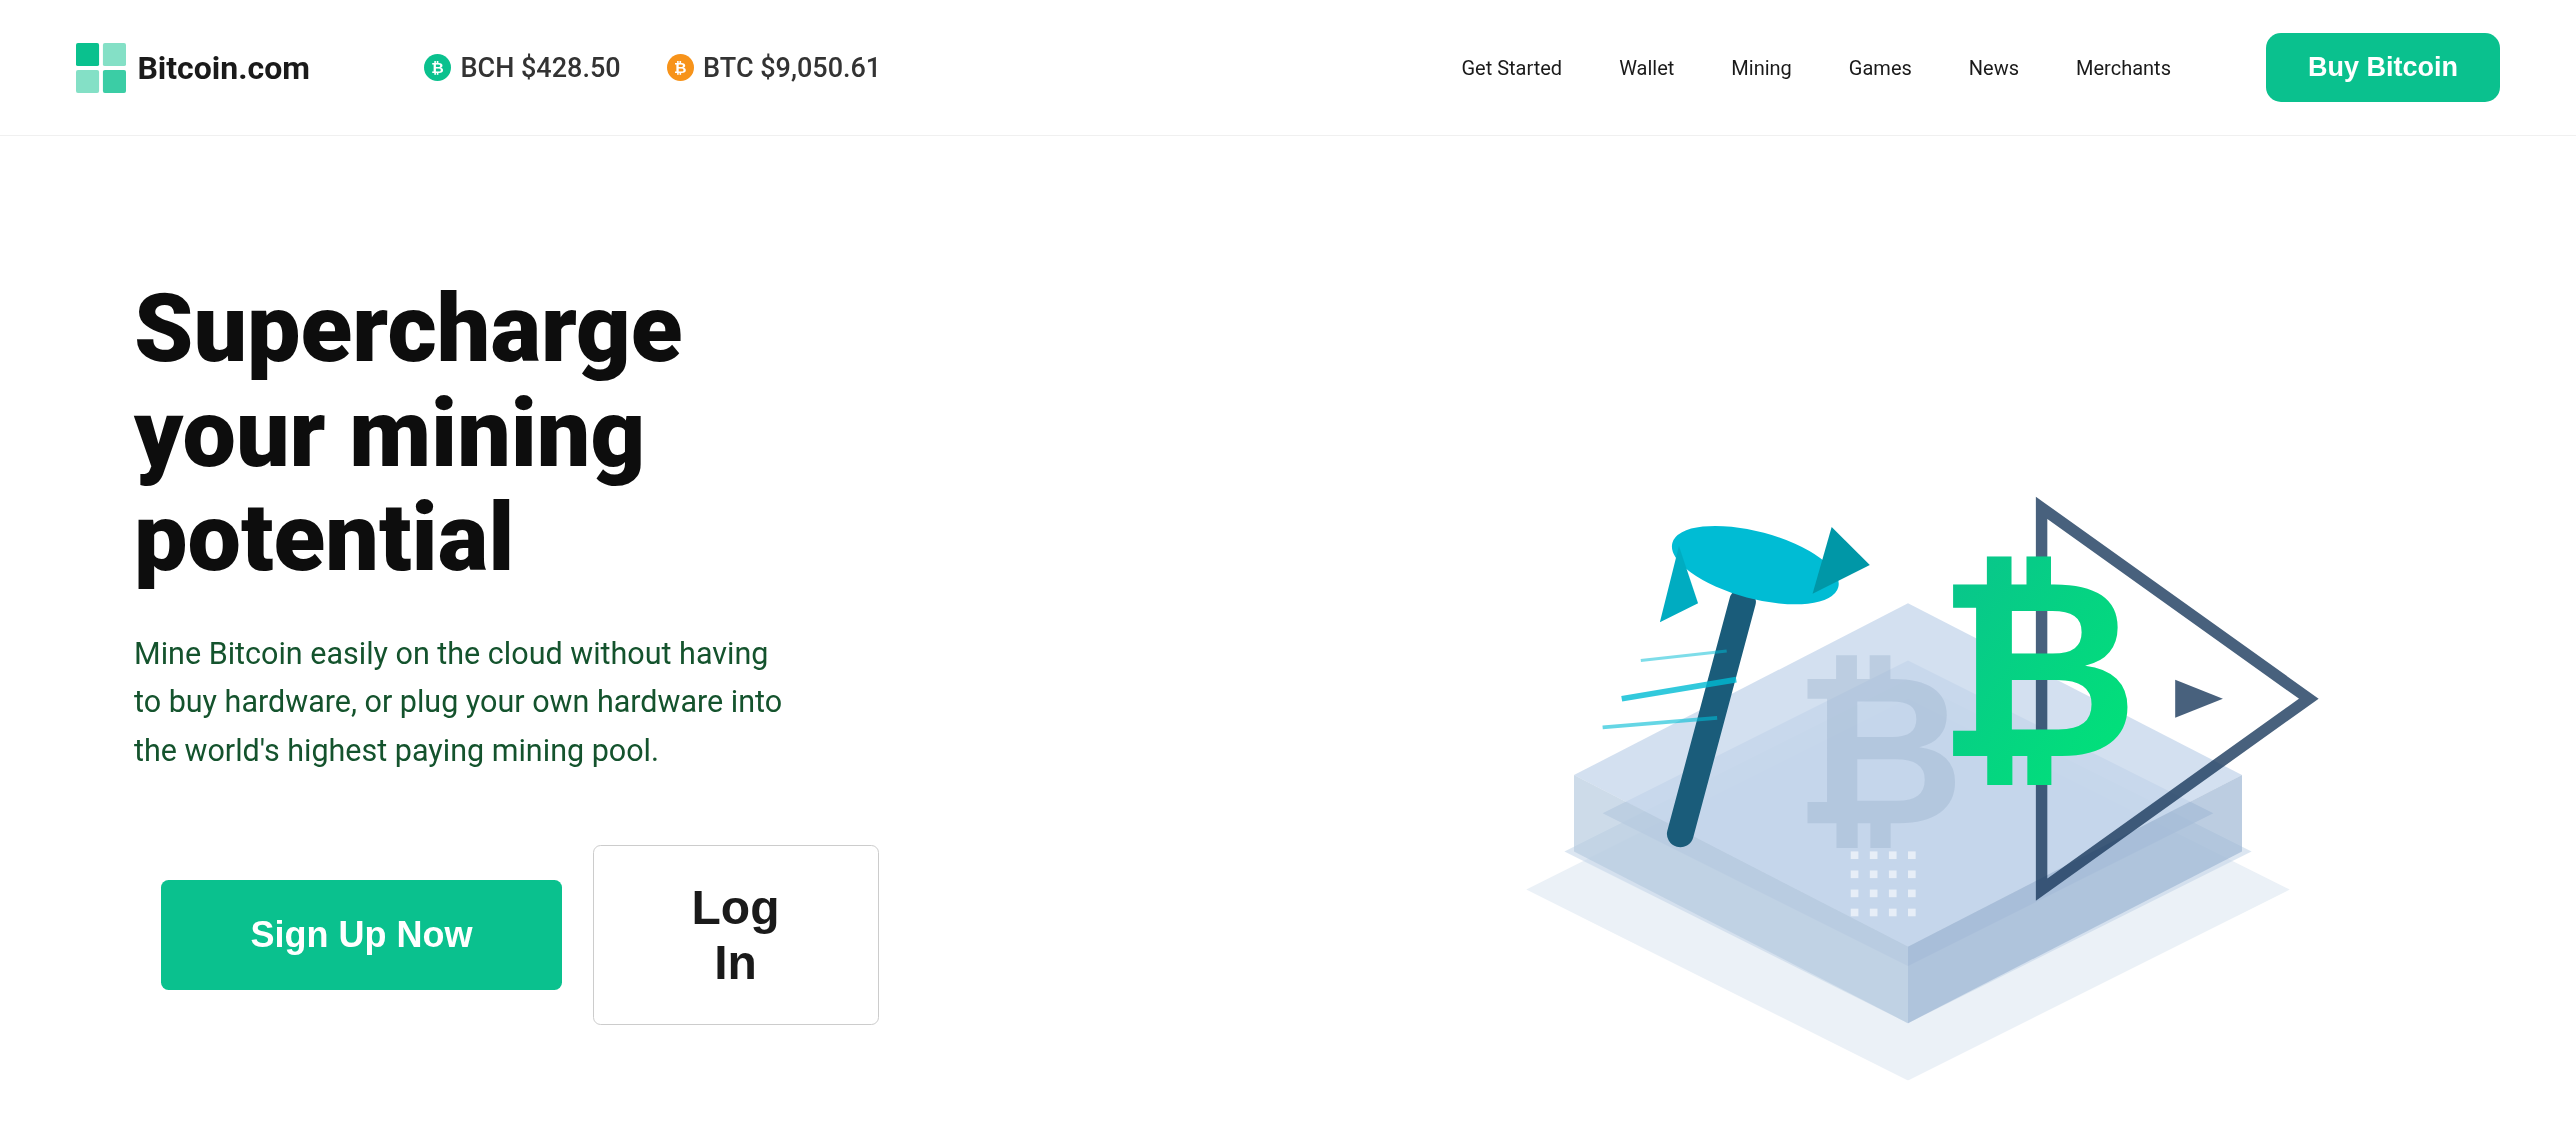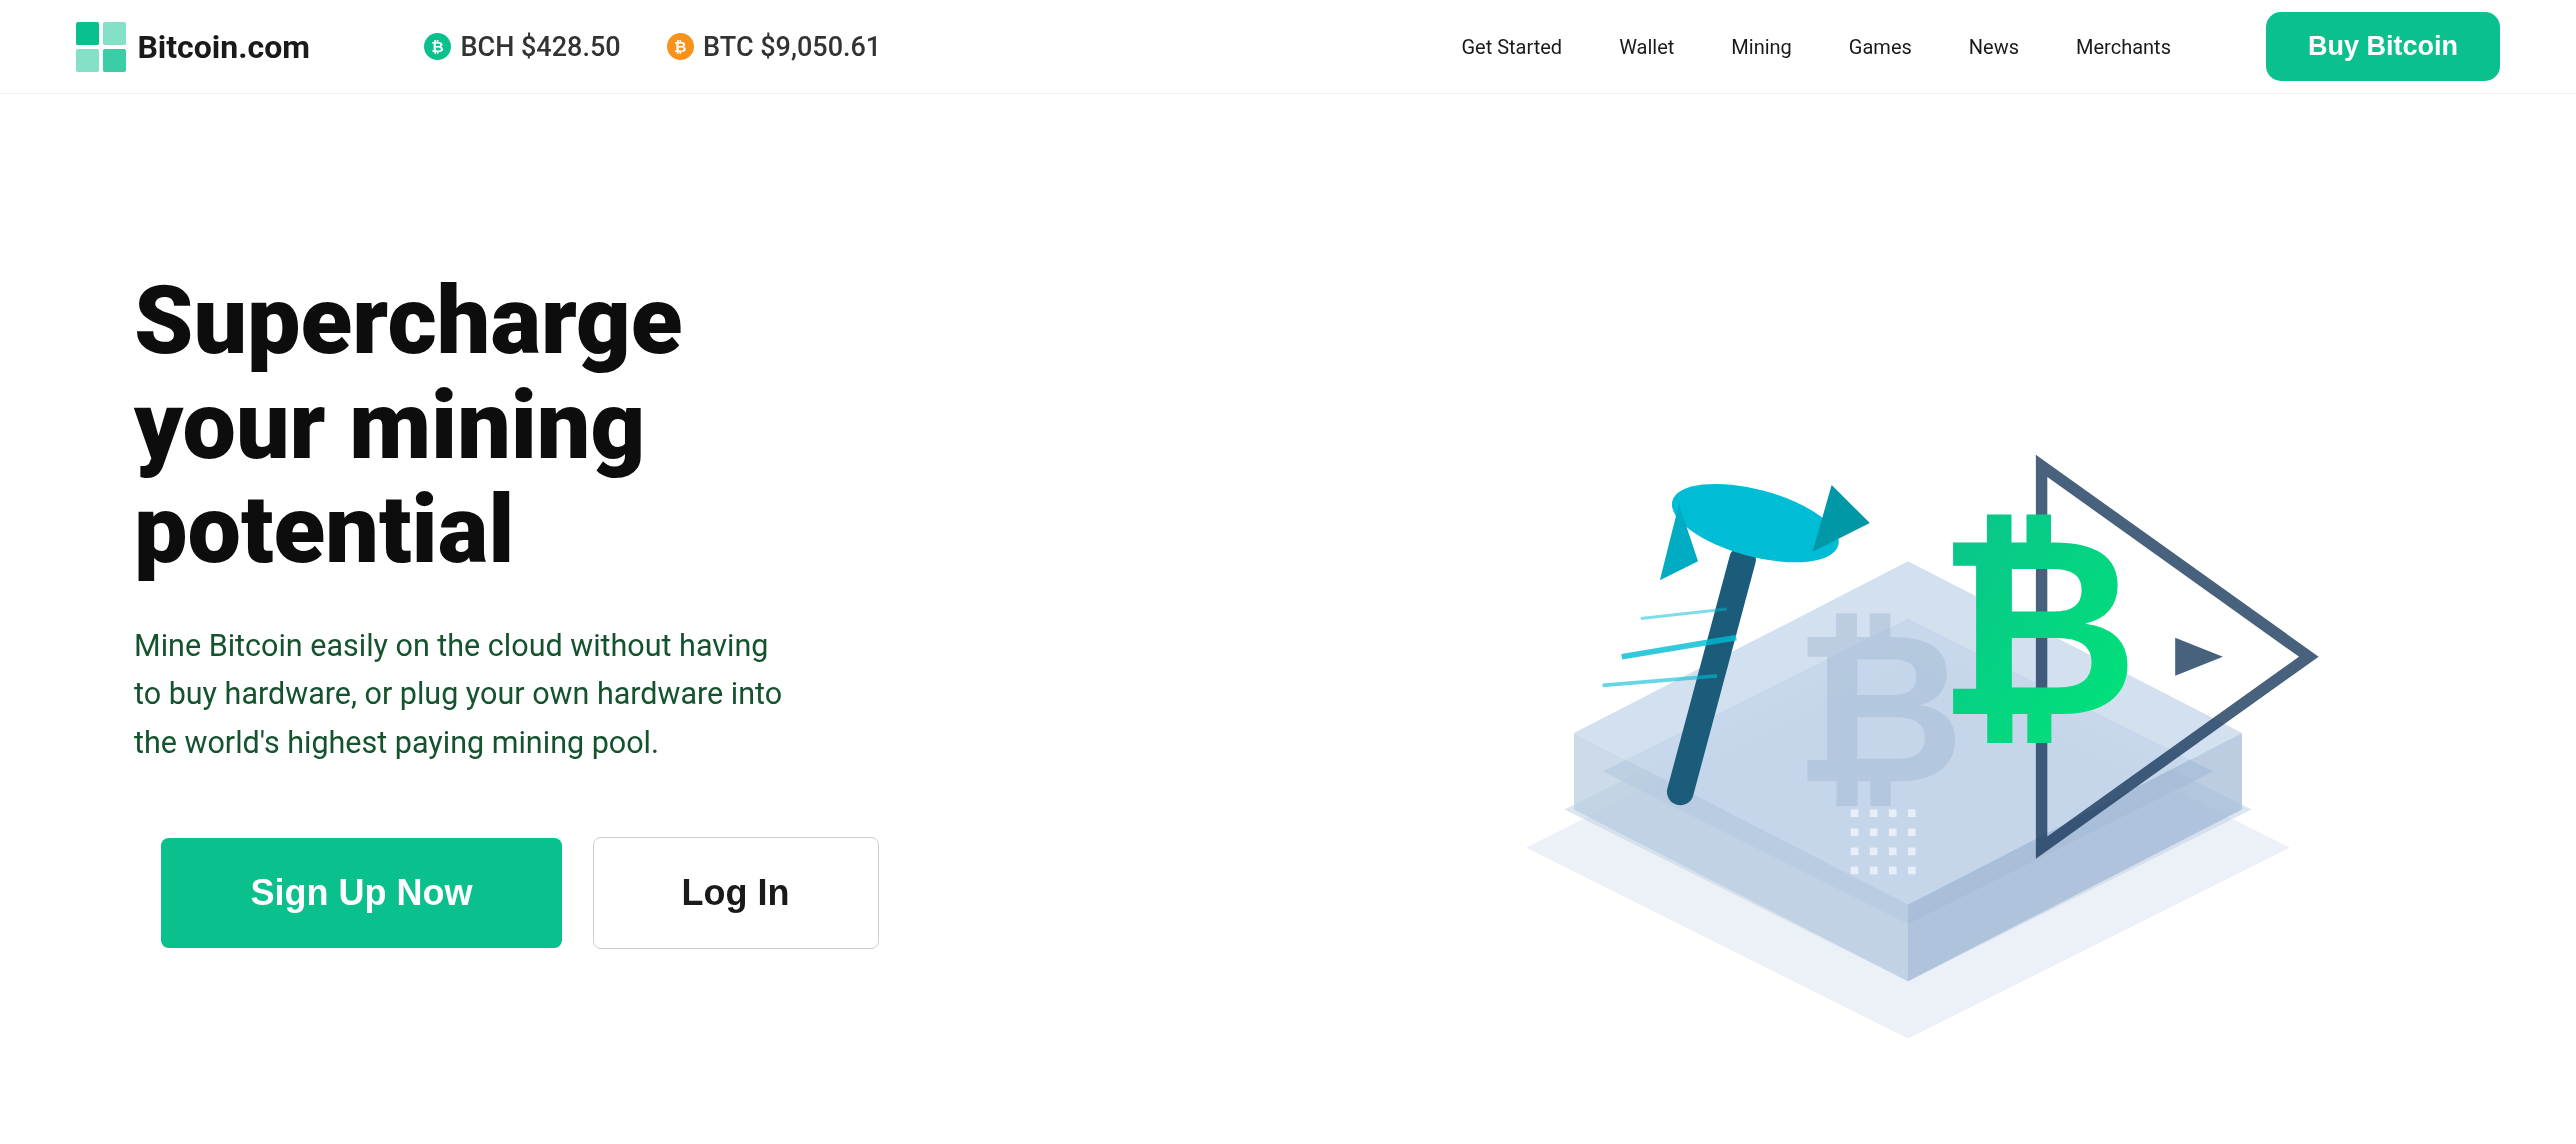--- a/index.html
+++ b/index.html
@@ -8,21 +8,21 @@
       background: #fff;
       width: 2576px;
       min-height: 1145px;
       overflow-x: hidden;
     }
 
     
     .header {
       display: flex;
       padding: 14px 76px;
-      height: 94px;
+      height: 136px;
       background: #fff;
       border-bottom: 1px solid #f0f0f0;
     }
     .logo-area {
       display: flex;
       align-items: center;
       gap: 11.4px;
       flex-shrink: 0;
     }
     .logo-icon {
@@ -144,21 +144,21 @@
       font-weight: 700;
       cursor: pointer;
       min-width: 401px;
     }
     .btn-login {
       background: #fff;
       color: #1a1a1a;
       border: 1.9px solid #ccc;
       border-radius: 7.6px;
       padding: 34px 76px;
-      font-size: 36px;
+      font-size: 48px;
       font-weight: 700;
       cursor: pointer;
       min-width: 286px;
     }
 
     
     .hero-illustration {
       position: absolute;
       right: 0;
       top: 50%;

